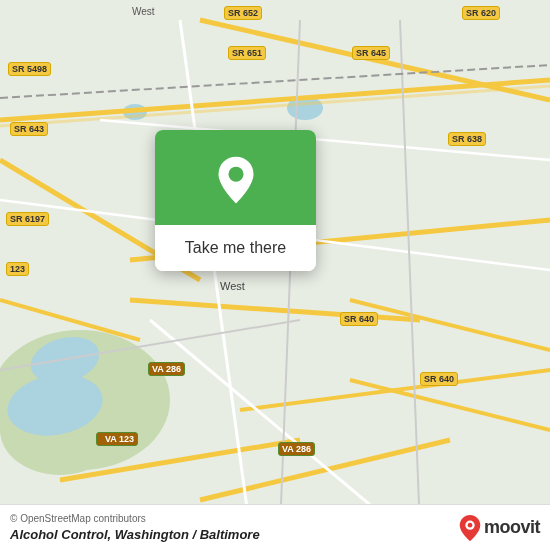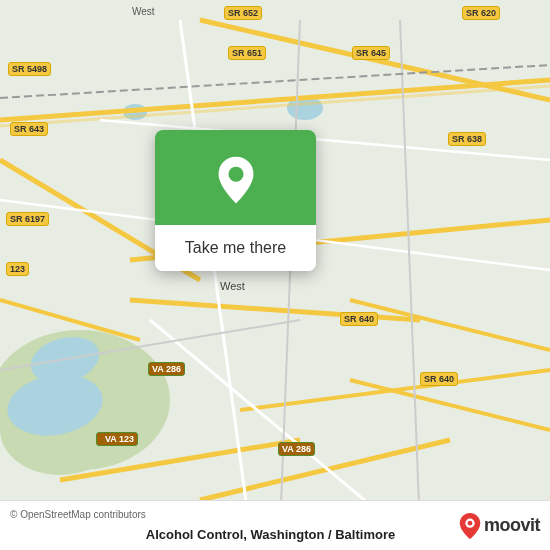--- a/index.html
+++ b/index.html
@@ -82,32 +82,32 @@
       background: white;
       padding: 8px 10px;
       display: flex;
       align-items: center;
       justify-content: space-between;
       border-top: 1px solid #ddd;
       z-index: 20;
     }
     .bottom-left {
       display: flex;
-      flex-direction: row;
-      text-align: center;
+      flex-direction: column;
     }
     .attribution-text {
       font-size: 10px;
       color: #666;
     }
     .place-name {
       font-size: 13px;
       font-weight: bold;
       color: #222;
-      margin-top: 18px;
+      margin-top: 3px;
+      font-style: italic;
     }
     .moovit-logo {
       display: flex;
       align-items: center;
       gap: 2px;
     }
     .moovit-pin {
       width: 24px;
       height: 28px;
     }

